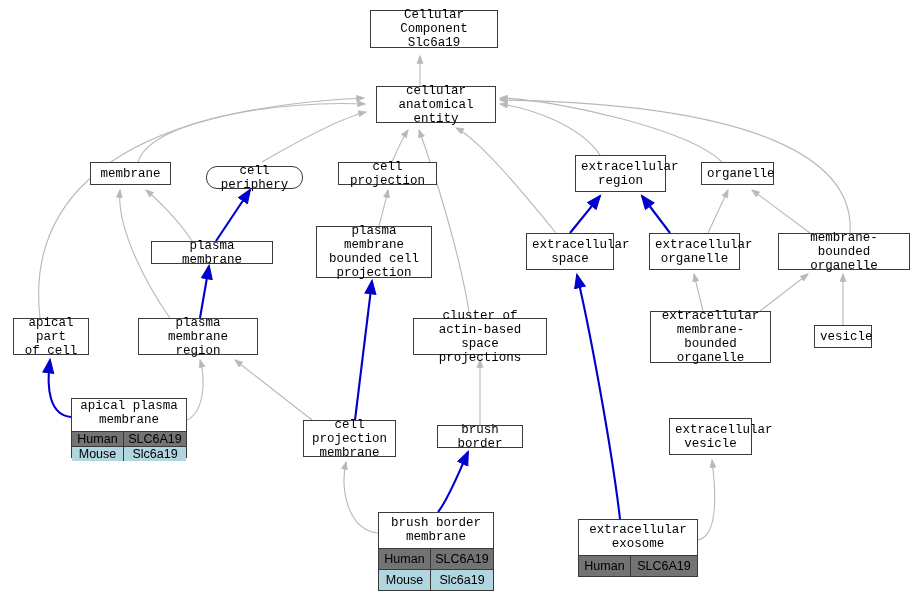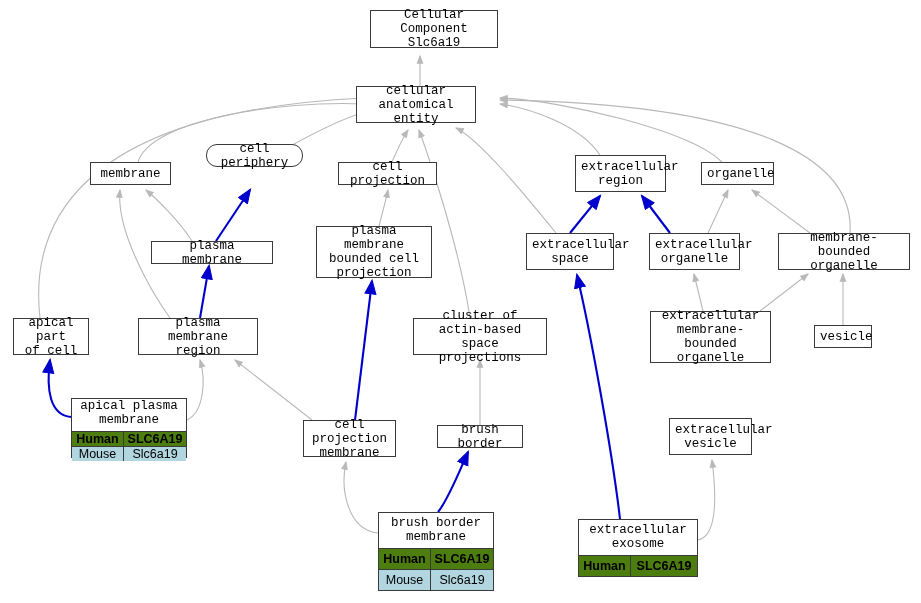--- a/index.html
+++ b/index.html
@@ -70,22 +70,21 @@
     box-sizing: border-box;
   }
   .gene-row .species {
     width: 52px;
     border-right: 1.3px solid #3a3a3a;
   }
   .gene-row .symbol {
     flex: 1 1 auto;
   }
   .gene-row.human {
-    background: #4d7c0f;
-    font-weight: bold;
+    background: #737373;
   }
   .gene-row.mouse {
     background: #b1d6e0;
   }
 </style>
 </head>
 <body>
 
 <div id="canvas">
   <svg id="edge-layer" viewBox="0 0 921 603" xmlns="http://www.w3.org/2000/svg">
@@ -129,28 +128,28 @@
         <path d="M 438 512 C 448 500 460 470 468 452" fill="none" stroke="#0000cc" stroke-width="2.1" marker-end="url(#arrow-annotated)"></path>
         <path d="M 620 519 C 612 450 590 330 577 275" fill="none" stroke="#0000cc" stroke-width="2.1" marker-end="url(#arrow-annotated)"></path>
         <path d="M 698 540 C 718 536 716 492 712 460" fill="none" stroke="#b8b8b8" stroke-width="1.1" marker-end="url(#arrow-is_a)"></path>
       </g>
   </svg>
   <div id="nodes-group">
       <div class="node" style="left: 370px; top: 10px; width: 128px; height: 38px;">
         <div class="title">Cellular Component
 Slc6a19</div>
       </div>
-      <div class="node" style="left: 356px; top: 86px; width: 120px; height: 37px;">
+      <div class="node" style="left: 376px; top: 86px; width: 120px; height: 37px;">
         <div class="title">cellular anatomical
 entity</div>
       </div>
       <div class="node" style="left: 90px; top: 162px; width: 81px; height: 23px;">
         <div class="title">membrane</div>
       </div>
-      <div class="node" style="left: 206px; top: 144px; width: 97px; height: 23px; border-radius: 11px;">
+      <div class="node" style="left: 206px; top: 166px; width: 97px; height: 23px; border-radius: 11px;">
         <div class="title">cell periphery</div>
       </div>
       <div class="node" style="left: 338px; top: 162px; width: 99px; height: 23px;">
         <div class="title">cell projection</div>
       </div>
       <div class="node" style="left: 575px; top: 155px; width: 91px; height: 37px;">
         <div class="title">extracellular
 region</div>
       </div>
       <div class="node" style="left: 701px; top: 162px; width: 73px; height: 23px;">

